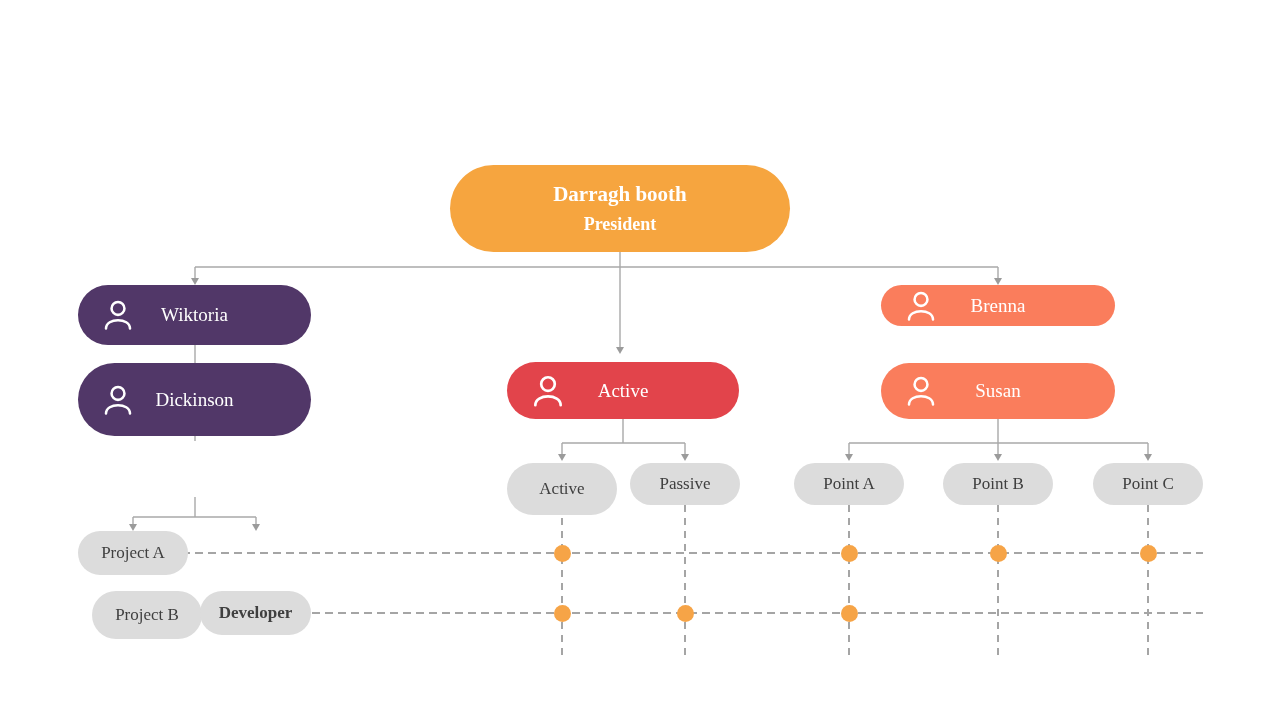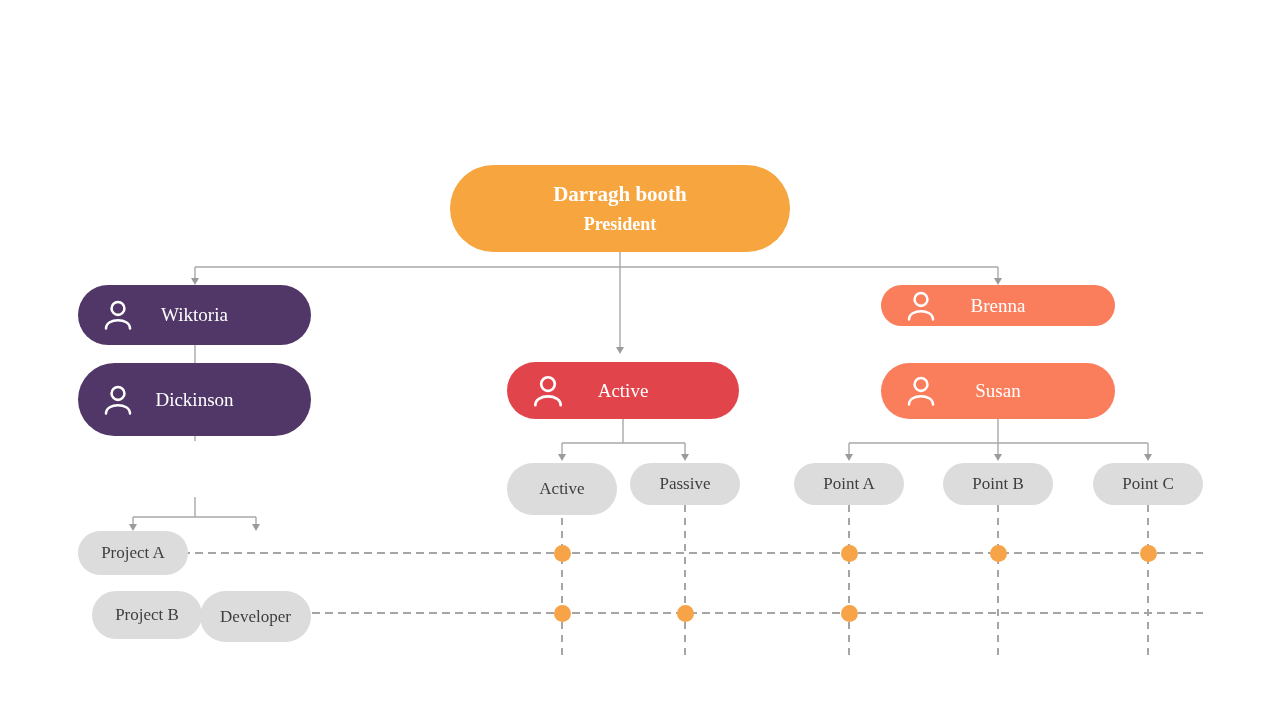--- a/index.html
+++ b/index.html
@@ -107,21 +107,21 @@
     </span>
     <span class="label">Dickinson</span>
   </div>
 
   <div class="pill graypill" style="left:78px;top:531px;width:110px;height:44px;">
     <span class="label">Project A</span>
   </div>
   <div class="pill graypill" style="left:92px;top:591px;width:110px;height:48px;">
     <span class="label">Project B</span>
   </div>
-  <div class="pill graypill" style="left:200px;top:591px;width:111px;height:51px;">
+  <div class="pill graypill" style="left:200px;top:591px;width:111px;height:44px;font-weight:bold;">
     <span class="label">Developer</span>
   </div>
 
   <div class="pill red" style="left:507px;top:362px;width:232px;height:57px;">
     <span class="picon" style="left:22px;">
       <svg width="38" height="38" viewBox="0 0 24 24" fill="none" stroke="#fff" stroke-width="1.7" stroke-linecap="round">
         <circle cx="12" cy="7.6" r="4.3"></circle>
           <path d="M4 21 C4 13.6 20 13.6 20 21"></path>
       </svg>
     </span>

